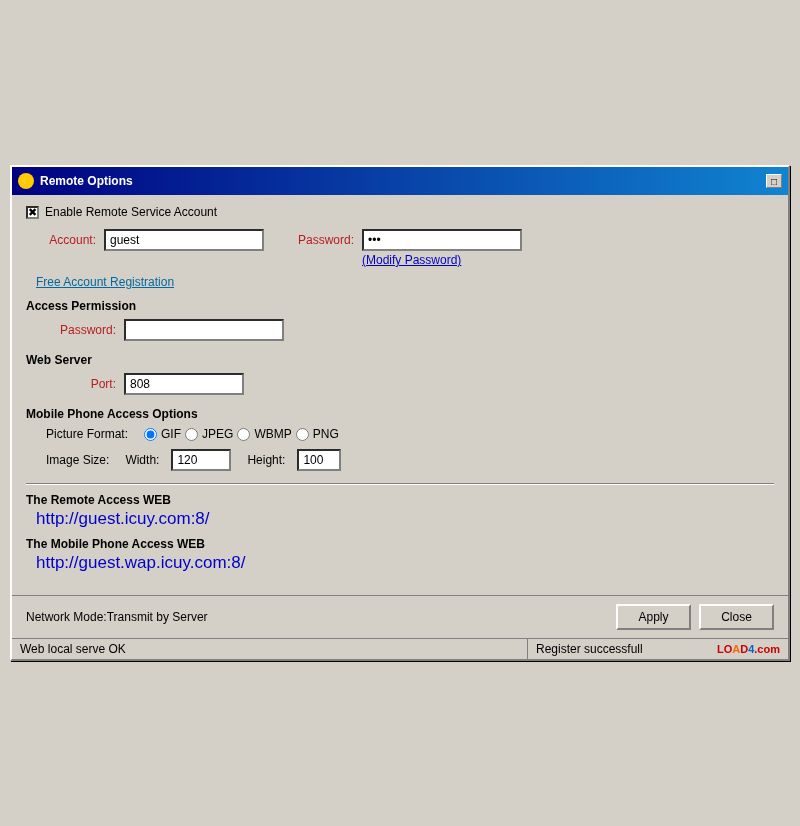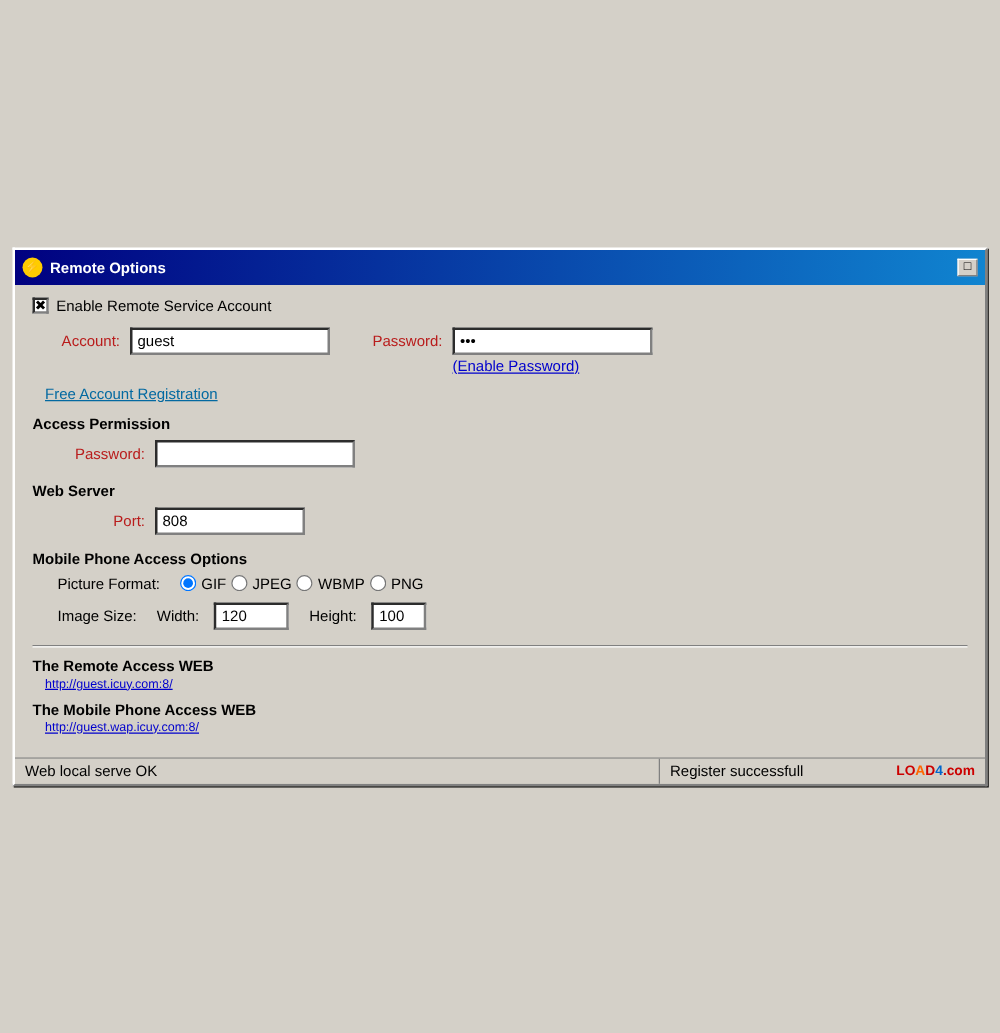--- a/index.html
+++ b/index.html
@@ -224,23 +224,22 @@
       gap: 4px;
     }
 
     .radio-input {
       width: 13px;
       height: 13px;
     }
 
     .url-link {
       color: #0000cc;
-      text-decoration: underline;
       cursor: pointer;
-      font-size: 10px;
+      font-size: 17px;
       margin-left: 10px;
       display: block;
       margin-bottom: 2px;
     }
 
     .web-section {
       margin-bottom: 8px;
     }
 
     .web-label {
@@ -342,21 +341,21 @@
       <div class="account-left">
         <span class="form-label">Account:</span>
         <input type="text" class="text-input input-account" value="guest" style="">
       </div>
       <div class="account-right">
         <div class="password-row">
           <span class="form-label">Password:</span>
           <input type="password" class="text-input input-password" value="***" style="">
         </div>
         <div style="margin-left: 78px; margin-top: 2px;">
-          <a class="modify-password-link">(Enable Password)</a>
+          <a class="modify-password-link">(Modify Password)</a>
         </div>
       </div>
     </div>
 
     <div class="free-reg-link">
       <a class="link">Free Account Registration</a>
     </div>
 
     <div class="section">
       <div class="section-title">Access Permission</div>
@@ -413,20 +412,27 @@
       <a class="url-link">http://guest.icuy.com:8/</a>
     </div>
 
     <div class="web-section">
       <div class="web-label">The Mobile Phone Access WEB</div>
       <a class="url-link">http://guest.wap.icuy.com:8/</a>
     </div>
 
   </div>
 
+  <div class="bottom-bar">
+    <span class="network-mode">Network Mode:Transmit by Server</span>
+    <div class="button-group">
+      <button class="btn">Apply</button>
+      <button class="btn">Close</button>
+    </div>
+  </div>
 
   <div class="status-bar">
     <div class="status-left">Web local  serve OK</div>
     <div class="status-right">
       <span>Register successfull</span>
       <span class="load4-logo">LO<span style="color:#ff6600">A</span>D<span style="color:#0066cc">4</span>.com</span>
     </div>
   </div>
 </div>
 

